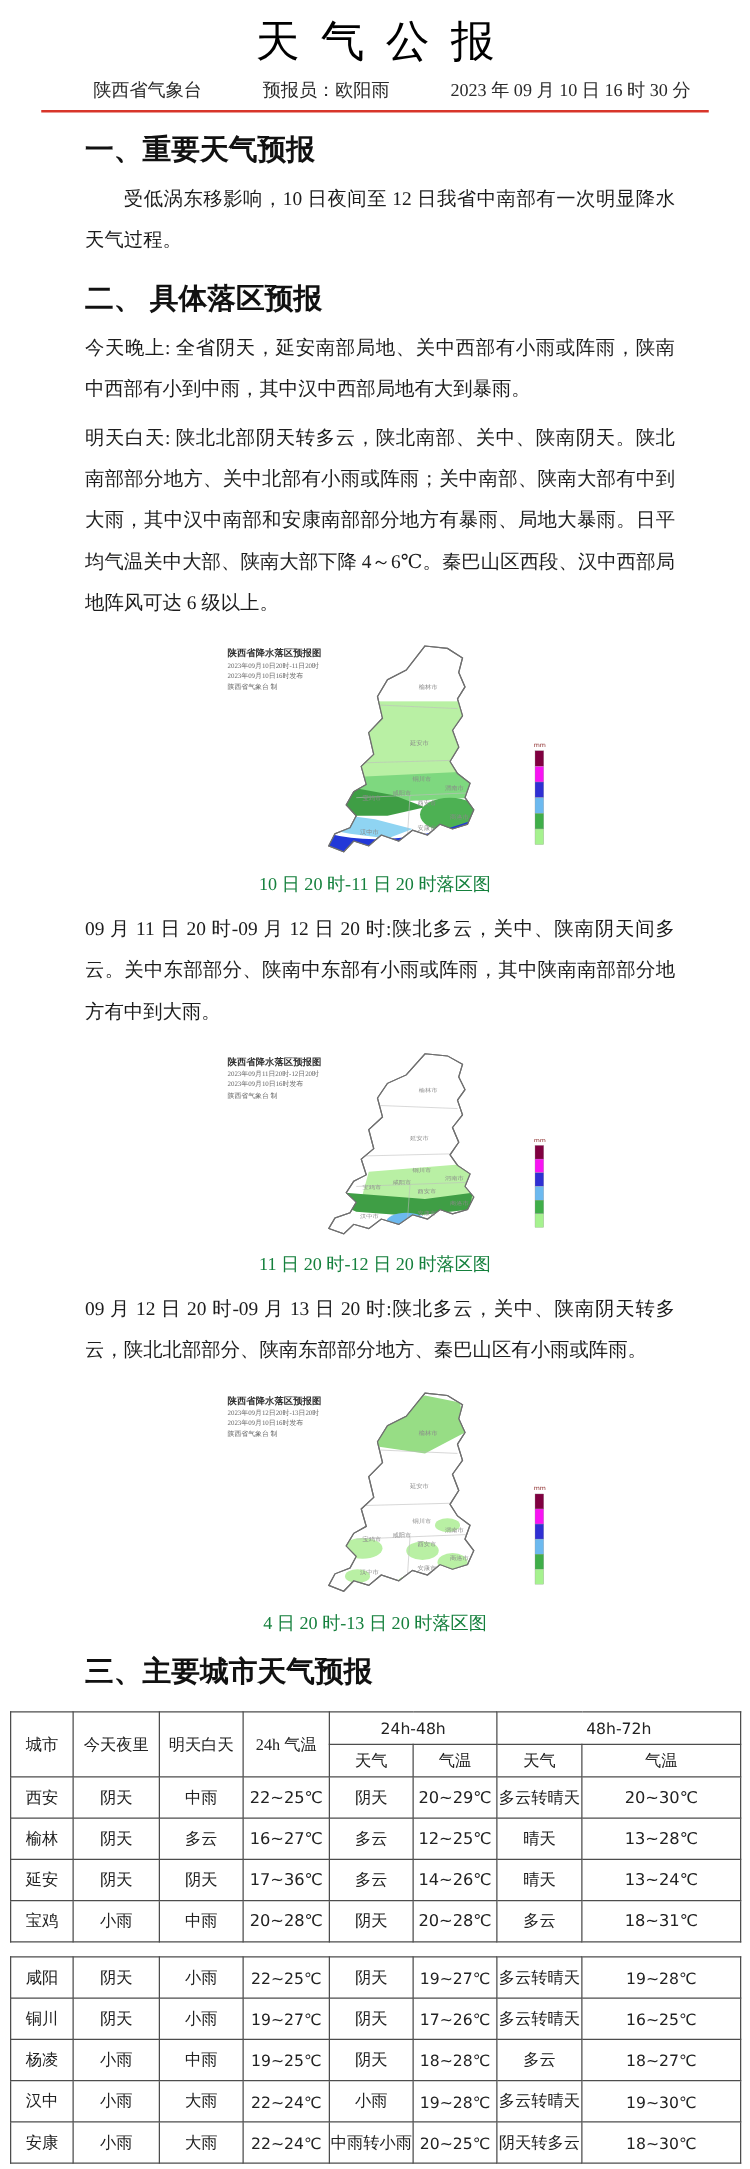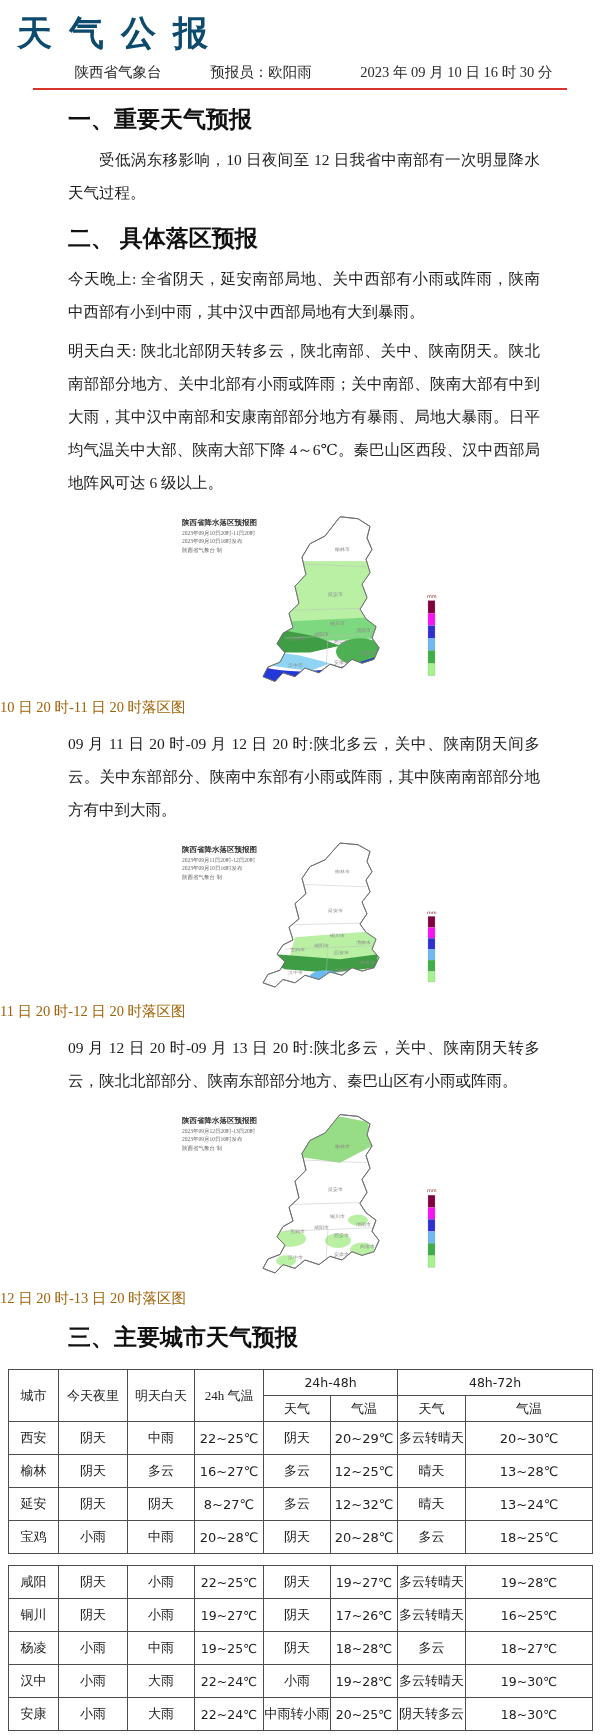--- a/index.html
+++ b/index.html
@@ -1,41 +1,41 @@
 <!DOCTYPE html>
 <html><head>
 <meta charset="utf-8">
 <style>
   html,body{margin:0;padding:0;}
   body{width:600px;height:1735px;background:#ffffff;overflow:hidden;
        font-family:"Liberation Serif","DejaVu Serif",serif;color:#1c1c1c;}
   .page{width:600px;}
-  .doc-title{margin:10px 0 6px;text-align:left;font-size:35px;font-weight:bold;
-             color:#0c4a6e;letter-spacing:17px;text-indent:17px;}
+  .doc-title{margin:10px 0 6px;text-align:center;font-size:35px;font-weight:normal;
+             color:#000000;letter-spacing:17px;text-indent:17px;}
   .info-wrap{text-align:center;margin-bottom:4px;}
   .info-line{display:inline-block;font-size:14.5px;color:#2a2a2a;
              border-bottom:2.5px solid #d8352a;padding:0 6px 6px;}
   .info-line span{margin:0 9px;padding-left:27px;}
   .content{margin:0 60px 0 68px;}
   h2.sec{font-size:23px;font-weight:bold;color:#111;margin:14px 0 8px;}
   p.body-p{font-size:15.5px;line-height:33px;margin:2px 0 6px;text-align:justify;}
   p.ind{text-indent:2em;}
   .plabel{font-weight:normal;}
   .map-block{position:relative;width:340px;margin:12px auto 0;}
   .map-head{position:absolute;left:52px;top:6px;line-height:1.55;z-index:2;}
   .map-head .mt{font-size:7.5px;font-weight:bold;color:#333;}
   .map-head .ms{font-size:5.5px;color:#666;}
   svg{display:block;}
   .province{fill:#ffffff;stroke:#777;stroke-width:1;}
   .pout{fill:none;stroke:#6f6f6f;stroke-width:1;}
   .innerline{fill:none;stroke:#bdbdbd;stroke-width:0.5;}
   .citylab{font-size:5px;fill:#8a8a8a;font-family:"DejaVu Sans",sans-serif;}
   .legend-unit{font-size:5px;fill:#8a2727;font-family:"DejaVu Sans",sans-serif;}
   .legend-rect{stroke:#999;stroke-width:0.25;}
-  .map-caption{text-align:left;font-size:14.5px;margin:4px 0 10px;color:#a16207;}
+  .map-caption{text-align:center;font-size:14.5px;margin:4px 0 10px;color:#15803d;}
   .tables{margin:16px 8px 0;}
   table.wtable{width:584px;border-collapse:collapse;table-layout:fixed;}
   table.wtable td,table.wtable th{border:1px solid #4d4d4d;text-align:center;
     vertical-align:middle;font-weight:normal;color:#222;padding:0;}
   .t1 th{height:25px;font-size:13px;}
   .t1 td.data,.t2 td{height:32px;font-size:13px;}
   td.num,th.num{font-family:"DejaVu Sans","Liberation Sans",sans-serif;font-size:12.5px;}
   .gap{height:11px;}
   .cw1{width:50px;}.cw2{width:69px;}.cw3{width:67px;}.cw4{width:69px;}
   .cw5{width:67px;}.cw6{width:67px;}.cw7{width:68px;}.cw8{width:127px;}
@@ -218,21 +218,21 @@
         <text class="legend-unit" x="297" y="90">mm</text>
         <rect class="legend-rect" x="298" y="93" width="7" height="13" fill="#800040"></rect>
         <rect class="legend-rect" x="298" y="106" width="7" height="13" fill="#f813f3"></rect>
         <rect class="legend-rect" x="298" y="119" width="7" height="13" fill="#2f2fd3"></rect>
         <rect class="legend-rect" x="298" y="132" width="7" height="13" fill="#6cb9ef"></rect>
         <rect class="legend-rect" x="298" y="145" width="7" height="13" fill="#3fae49"></rect>
         <rect class="legend-rect" x="298" y="158" width="7" height="13" fill="#a6f28f"></rect>
       </g>
     </svg>
   </div>
-  <div class="map-caption">12 日 20 时-13 日 20 时落区图</div>
+  <div class="map-caption">4 日 20 时-13 日 20 时落区图</div>
 
   <div class="content">
     <h2 class="sec">三、主要城市天气预报</h2>
   </div>
 
   <div class="tables">
     <table class="wtable t1">
       <colgroup>
           <col class="cw1">
           <col class="cw2">
@@ -275,35 +275,35 @@
             <td class="data num">16~27℃</td>
             <td class="data">多云</td>
             <td class="data num">12~25℃</td>
             <td class="data">晴天</td>
             <td class="data num">13~28℃</td>
           </tr>
       <tr>
             <td class="data">延安</td>
             <td class="data">阴天</td>
             <td class="data">阴天</td>
-            <td class="data num">8~27℃</td>
+            <td class="data num">17~36℃</td>
             <td class="data">多云</td>
-            <td class="data num">12~32℃</td>
+            <td class="data num">14~26℃</td>
             <td class="data">晴天</td>
             <td class="data num">13~24℃</td>
           </tr>
       <tr>
             <td class="data">宝鸡</td>
             <td class="data">小雨</td>
             <td class="data">中雨</td>
             <td class="data num">20~28℃</td>
             <td class="data">阴天</td>
             <td class="data num">20~28℃</td>
             <td class="data">多云</td>
-            <td class="data num">18~25℃</td>
+            <td class="data num">18~31℃</td>
           </tr>
     </tbody>
       </table>
 
     <div class="gap"></div>
 
     <table class="wtable t2">
       <colgroup>
           <col class="cw1">
           <col class="cw2">

